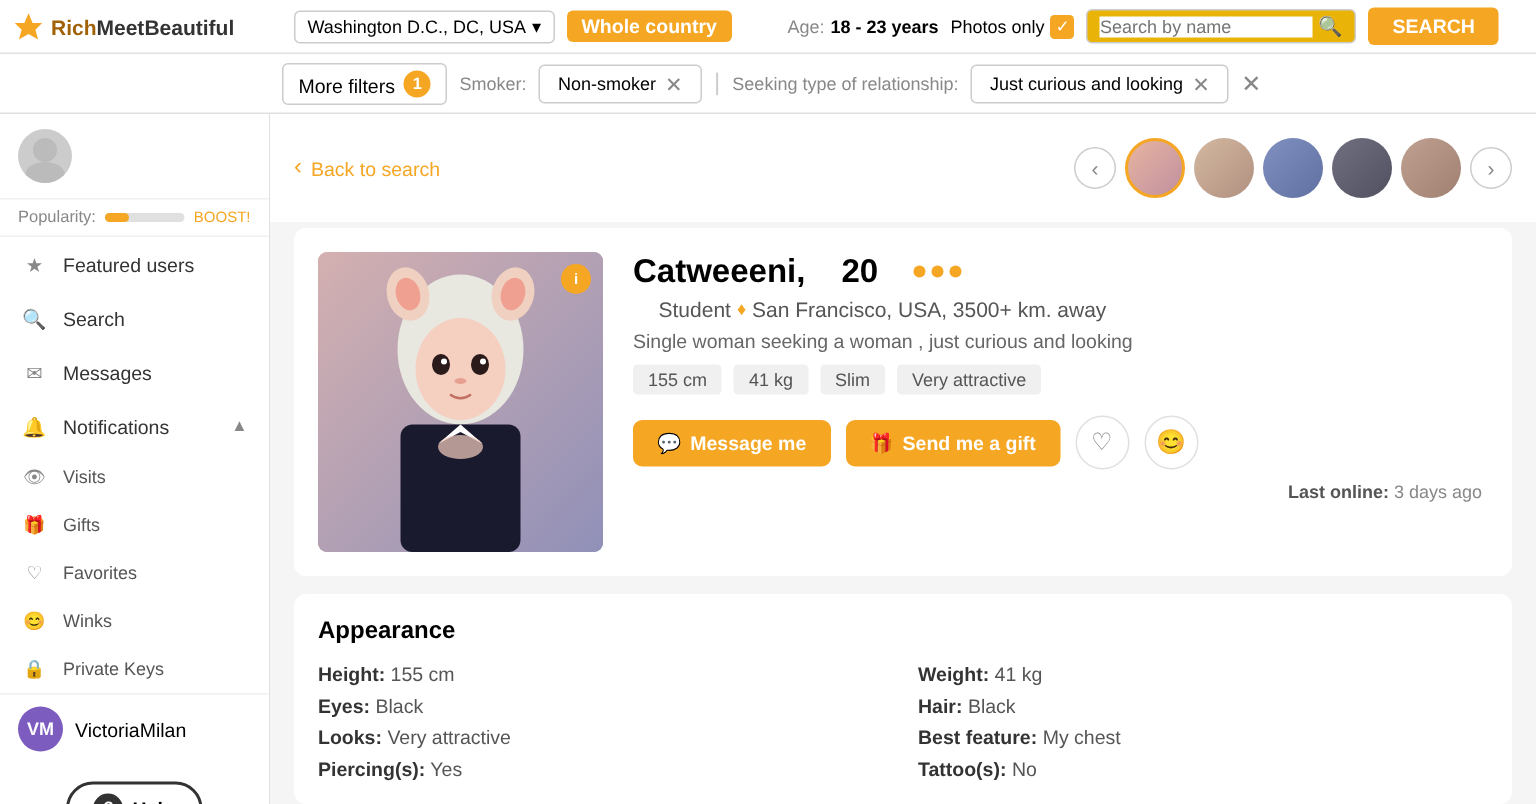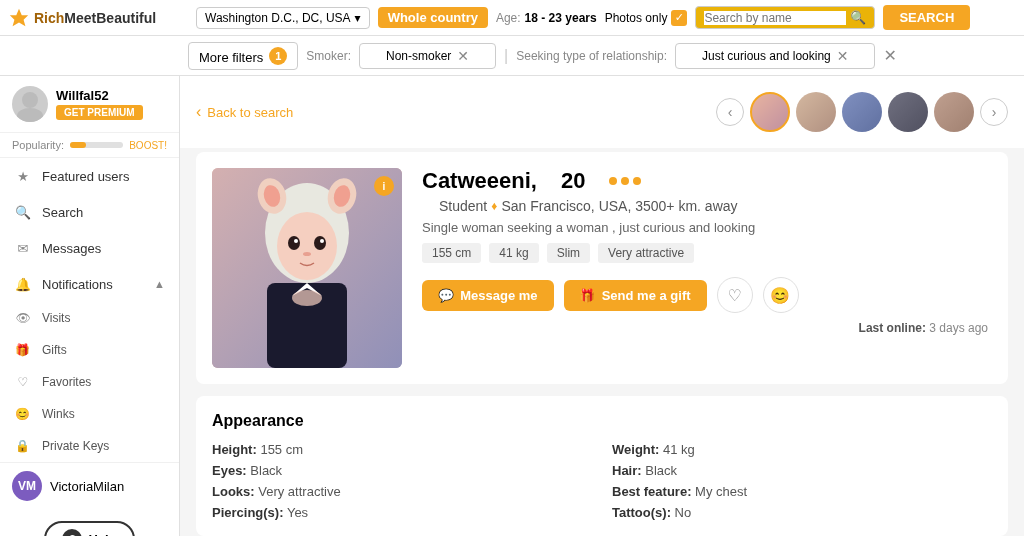--- a/index.html
+++ b/index.html
@@ -4,35 +4,35 @@
   <style>
     * { box-sizing: border-box; margin: 0; padding: 0; }
     body { font-family: Arial, sans-serif; font-size: 13px; background: #f5f5f5; overflow: hidden; width: 1024px; height: 536px; display: flex; flex-direction: column; }
 
     
     .header { display: flex; align-items: center; background: #fff; border-bottom: 1px solid #e0e0e0; height: 36px; padding: 0 8px; gap: 8px; flex-shrink: 0; }
     .logo { display: flex; align-items: center; gap: 4px; font-weight: bold; font-size: 14px; color: #333; width: 180px; flex-shrink: 0; }
     .logo-icon { width: 22px; height: 22px; }
     .location-btn { display: flex; align-items: center; gap: 4px; border: 1px solid #ccc; border-radius: 4px; padding: 3px 8px; background: #fff; cursor: pointer; font-size: 12px; white-space: nowrap; }
     .whole-country-btn { background: #f5a623; color: #fff; border: none; border-radius: 4px; padding: 3px 10px; font-weight: bold; font-size: 13px; cursor: pointer; }
-    .age-section { display: flex; align-items: center; gap: 4px; font-size: 12px; white-space: nowrap; }
+    .age-section { display: flex; align-items: center; gap: 4px; font-size: 12px; white-space: nowrap; margin-left: 29px; }
     .age-label { color: #888; }
     .age-range { font-weight: bold; }
     .photos-section { display: flex; align-items: center; gap: 4px; font-size: 12px; white-space: nowrap; }
     .checkbox-checked { width: 16px; height: 16px; background: #f5a623; border-radius: 3px; display: flex; align-items: center; justify-content: center; color: #fff; font-size: 11px; }
     .search-box { display: flex; align-items: center; border: 1px solid #ccc; border-radius: 4px; padding: 3px 8px; background: #eab308; gap: 4px; flex: 1; max-width: 180px; }
     .search-box input { border: none; outline: none; font-size: 12px; width: 100%; }
     .search-btn { background: #f5a623; color: #fff; border: none; border-radius: 4px; padding: 5px 16px; font-weight: bold; font-size: 13px; cursor: pointer; }
 
     
     .filter-bar { display: flex; align-items: center; background: #fff; border-bottom: 1px solid #e0e0e0; height: 40px; padding: 0 8px 0 188px; gap: 8px; flex-shrink: 0; }
     .more-filters-btn { display: flex; align-items: flex-end; gap: 6px; border: 1px solid #ccc; border-radius: 4px; padding: 4px 10px; background: #fff; cursor: pointer; font-size: 13px; }
     .filter-dot { width: 18px; height: 18px; border-radius: 50%; background: #f5a623; color: #fff; font-size: 11px; display: flex; align-items: center; justify-content: center; font-weight: bold; }
     .filter-label { color: #888; font-size: 12px; }
-    .filter-tag { display: flex; align-items: center; gap: 6px; border: 1px solid #ccc; border-radius: 4px; padding: 4px 26px; background: #fff; font-size: 12px; }
+    .filter-tag { display: flex; align-items: center; gap: 6px; border: 1px solid #ccc; border-radius: 4px; padding: 4px 12px; background: #fff; font-size: 12px; }
     .filter-tag-x { cursor: pointer; color: #888; font-size: 14px; }
     .filter-separator { color: #ccc; font-size: 16px; }
     .filter-x { cursor: pointer; color: #888; font-size: 16px; }
 
     
     .main { display: flex; flex: 1; overflow: hidden; }
 
     
     .sidebar { width: 180px; background: #fff; border-right: 1px solid #e0e0e0; display: flex; flex-direction: column; flex-shrink: 0; overflow-y: auto; }
     .user-section { padding: 10px 12px; display: flex; align-items: center; gap: 8px; border-bottom: 1px solid #f0f0f0; }
@@ -149,24 +149,20 @@
 <div class="main">
 
   <div class="sidebar">
     <div class="user-section">
       <div class="avatar">
         <svg viewBox="0 0 36 36" width="36" height="36">
             <circle cx="18" cy="14" r="8" fill="#bbb"></circle>
             <ellipse cx="18" cy="30" rx="13" ry="8" fill="#bbb"></ellipse>
           </svg>
       </div>
-      <div class="user-info">
-        <span class="username">Willfal52</span>
-        <button class="premium-btn">GET PREMIUM</button>
-      </div>
     </div>
     <div class="popularity-section">
       <span class="pop-label">Popularity:</span>
       <div class="pop-bar">
         <div class="pop-bar-fill"></div>
       </div>
       <span class="boost-btn">BOOST!</span>
     </div>
 
     <div class="nav-item">

